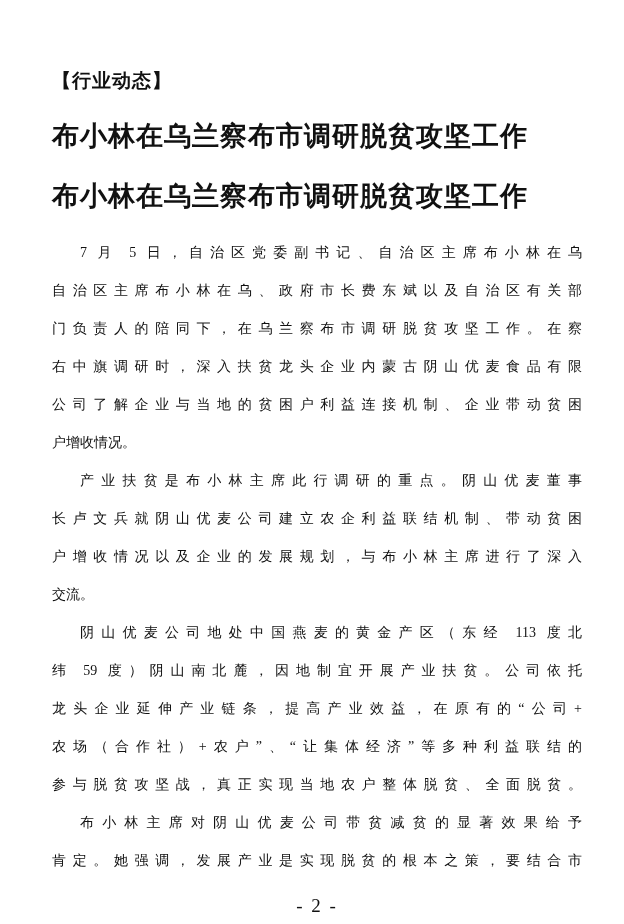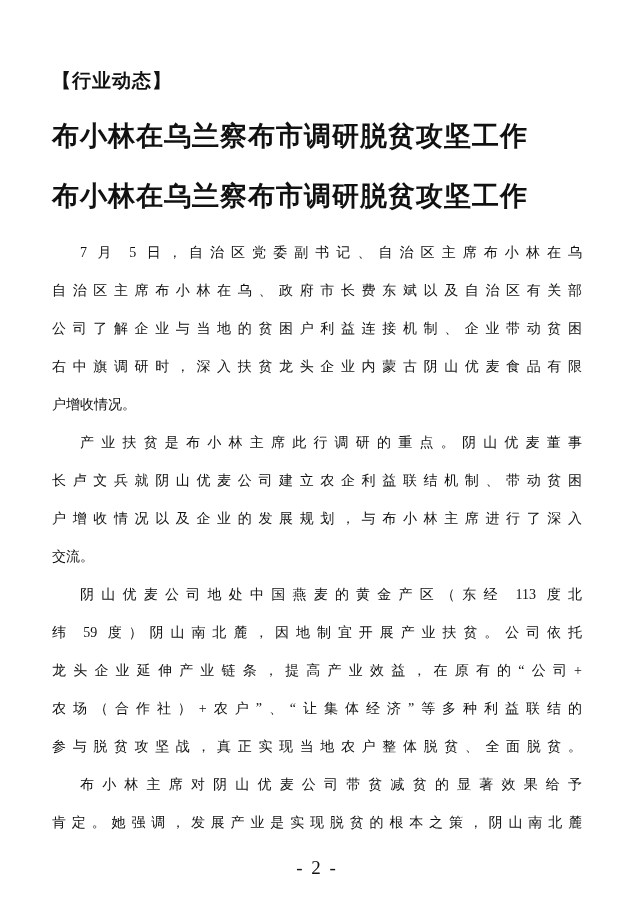--- a/index.html
+++ b/index.html
@@ -72,42 +72,43 @@
   <div class="title-block">
     <div class="title-line">布小林在乌兰察布市调研脱贫攻坚工作</div>
     <div class="title-line">布小林在乌兰察布市调研脱贫攻坚工作</div>
   </div>
 
   <div class="article-body">
 
     <div>
       <div class="line indent">7 月 5 日，自治区党委副书记、自治区主席布小林在乌</div>
       <div class="line">自治区主席布小林在乌、政府市长费东斌以及自治区有关部</div>
+      <div class="line">门负责人的陪同下，在乌兰察布市调研脱贫攻坚工作。在察</div>
+      <div class="line">右中旗调研时，深入扶贫龙头企业内蒙古阴山优麦食品有限</div>
       <div class="line">公司了解企业与当地的贫困户利益连接机制、企业带动贫困</div>
-      <div class="line">右中旗调研时，深入扶贫龙头企业内蒙古阴山优麦食品有限</div>
       <div class="line short">户增收情况。</div>
     </div>
 
     <div>
       <div class="line indent">产业扶贫是布小林主席此行调研的重点。阴山优麦董事</div>
       <div class="line">长卢文兵就阴山优麦公司建立农企利益联结机制、带动贫困</div>
       <div class="line">户增收情况以及企业的发展规划，与布小林主席进行了深入</div>
       <div class="line short">交流。</div>
     </div>
 
     <div>
       <div class="line indent">阴山优麦公司地处中国燕麦的黄金产区（东经 113 度北</div>
       <div class="line">纬 59 度）阴山南北麓，因地制宜开展产业扶贫。公司依托</div>
       <div class="line">龙头企业延伸产业链条，提高产业效益，在原有的“公司+</div>
       <div class="line">农场（合作社）+农户”、“让集体经济”等多种利益联结的</div>
       <div class="line">参与脱贫攻坚战，真正实现当地农户整体脱贫、全面脱贫。</div>
     </div>
 
     <div>
       <div class="line indent">布小林主席对阴山优麦公司带贫减贫的显著效果给予</div>
-      <div class="line">肯定。她强调，发展产业是实现脱贫的根本之策，阴山南北麓</div>
+      <div class="line">肯定。她强调，发展产业是实现脱贫的根本之策，要结合市</div>
     </div>
 
   </div>
 
   <div class="page-number">- 2 -</div>
 
 </div>
 
 </body></html>

